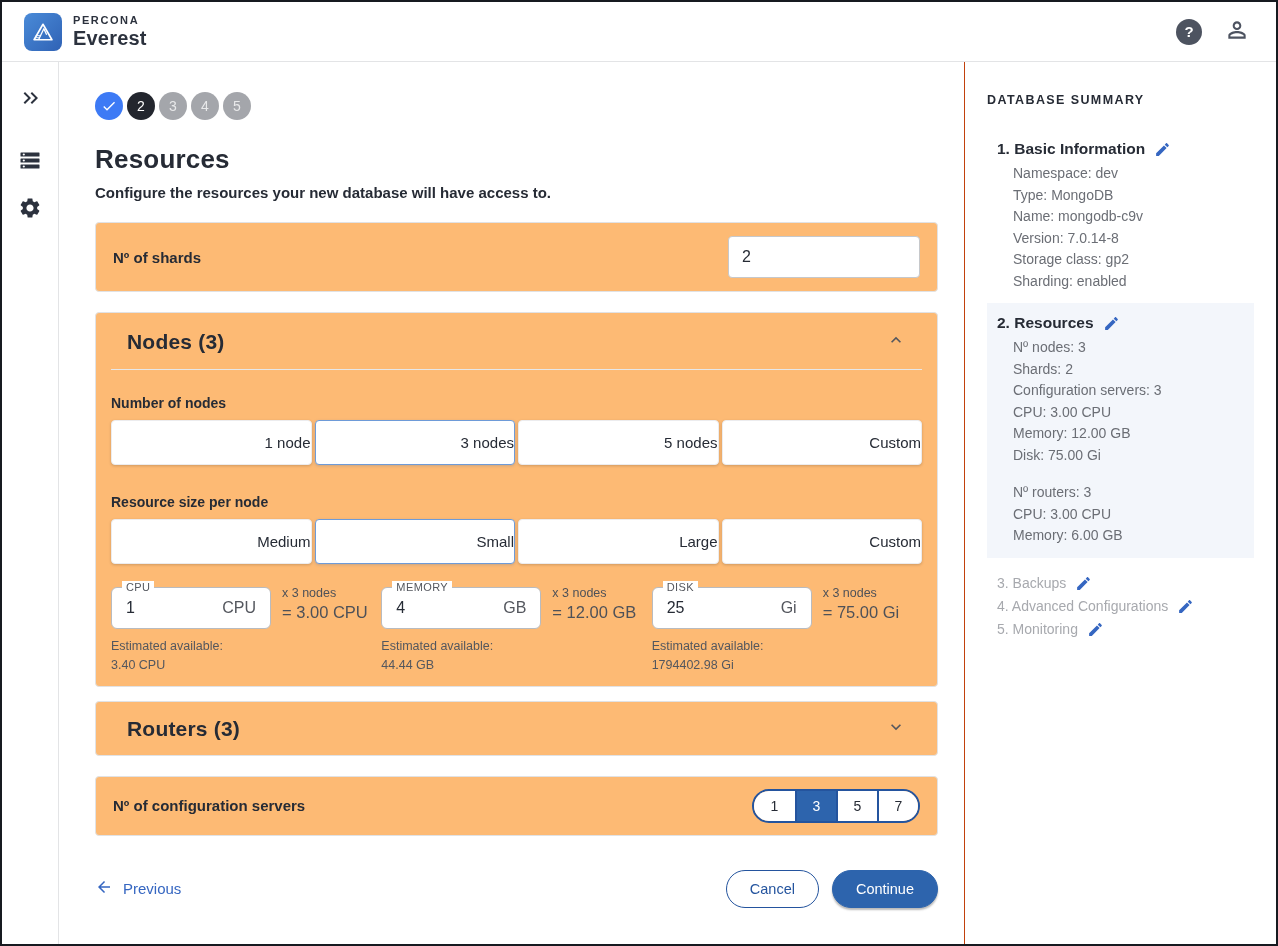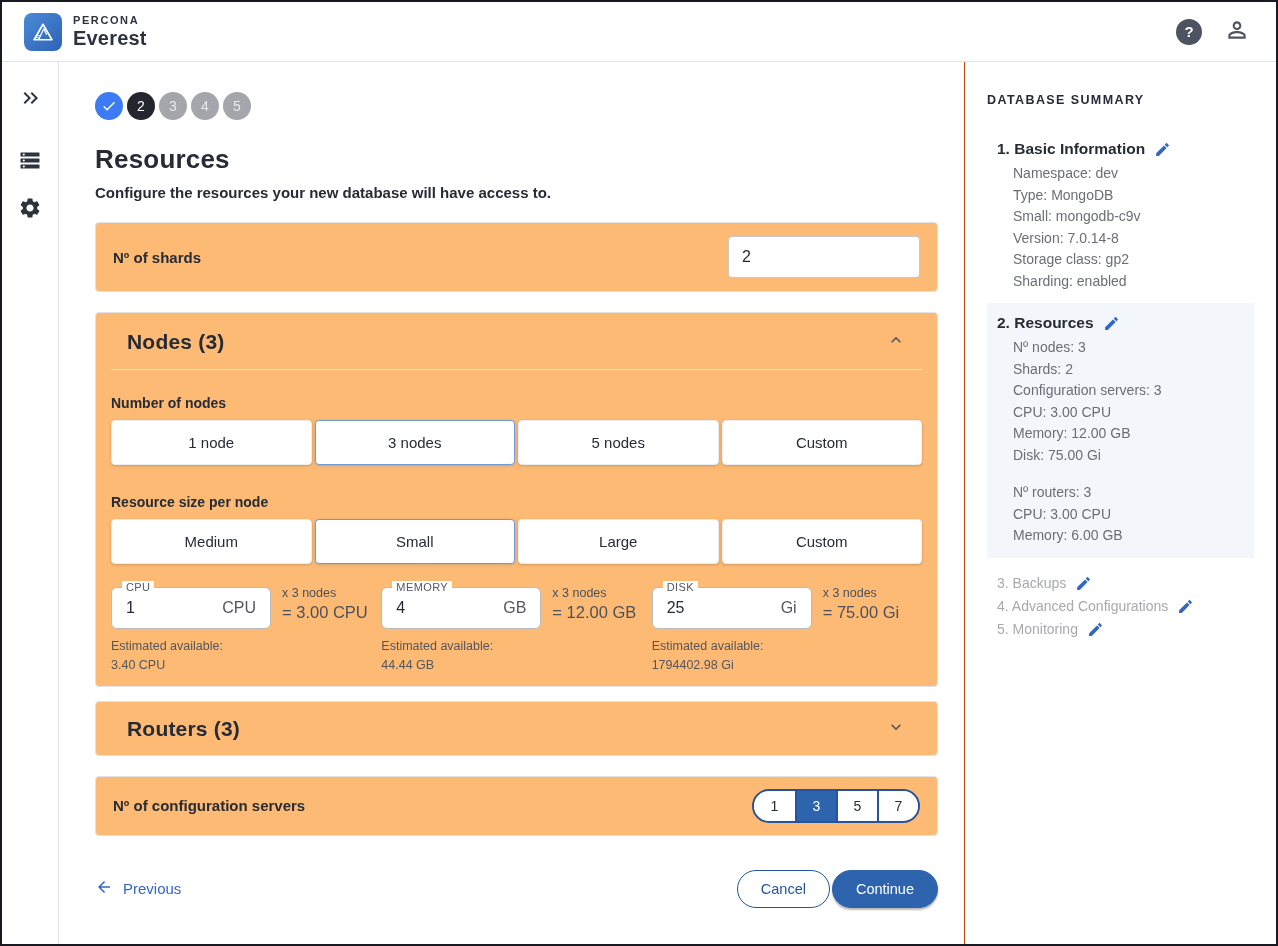--- a/index.html
+++ b/index.html
@@ -50,21 +50,21 @@
   
   .accordion { margin-top:20px; }
   .accordion-header { display:flex; align-items:center; justify-content:space-between; padding:17px 31px 15px 31px; cursor:pointer; }
   .accordion-title { font-size:21px; font-weight:700; letter-spacing:0.2px; }
   .accordion-header svg { width:20px; height:20px; fill:#54575e; }
   .accordion-divider { border-top:1px solid #e6e7e9; margin:0 15px; }
   .accordion-body { padding:25px 15px 10px 15px; }
 
   .group-label { font-size:14px; font-weight:700; margin-bottom:9px; }
   .toggle-group { display:flex; gap:3px; }
-  .toggle-btn { flex:1; height:45px; background:#fff; border:1px solid #ececee; border-radius:4px; box-shadow:0 1px 3px rgba(0,0,0,0.18); font-size:15px; color:#262b35; font-family:inherit; cursor:pointer; }
+  .toggle-btn { flex:1; height:45px; background:#fff; border:1px solid #ececee; border-radius:4px; box-shadow:0 1px 3px rgba(0,0,0,0.18); font-size:15px; color:#262b35; font-family:inherit; cursor:pointer;text-align:right; }
   .toggle-btn.selected { border:1.5px solid var(--selected-border); box-shadow:0 1px 3px rgba(46,101,177,0.25); }
   .group-spacer { height:29px; }
 
   
   .resources-row { display:flex; margin-top:23px; }
   .resource-col { width:281px; display:flex; flex-direction:column; }
   .resource-top { display:flex; align-items:center; }
   .outlined-input { position:relative; width:160px; height:42px; border:1px solid #b9bbbf; border-radius:6px; display:flex; align-items:center; justify-content:space-between; padding:0 14px; background:#fff; }
   .outlined-label { position:absolute; top:-7px; left:10px; background:#fff; padding:0 4px; font-size:11px; color:#54575e; letter-spacing:0.4px; }
   .outlined-value { border:none; outline:none; width:70px; font-size:16px; color:#262b35; font-family:inherit; }
@@ -78,21 +78,21 @@
   .config-card { margin-top:20px; padding:12px 17px; display:flex; align-items:center; justify-content:space-between; }
   .seg-group { display:flex; border:2px solid #24549e; border-radius:18px; overflow:hidden; height:34px; }
   .seg-btn { width:41px; border:none; background:#fff; font-size:14px; color:#262b35; font-family:inherit; cursor:pointer; border-left:2px solid #24549e; }
   .seg-btn:first-child { border-left:none; }
   .seg-btn.selected { background:var(--primary-blue); color:#fff; }
 
   
   .wizard-footer { margin-top:34px; display:flex; align-items:center; justify-content:space-between; }
   .previous-link { display:flex; align-items:center; gap:10px; color:var(--link-blue); font-size:15px; cursor:pointer; }
   .previous-link svg { width:18px; height:18px; fill:var(--link-blue); }
-  .footer-right { display:flex; gap:2px;align-items:flex-end; }
+  .footer-right { display:flex; gap:13px;align-items:flex-end; }
   .btn-pill { height:38px; border-radius:19px; font-size:14.5px; font-family:inherit; cursor:pointer; padding:0 23px; }
   .btn-outline { background:#fff; border:1.5px solid #24549e; color:#24549e; }
   .btn-filled { background:var(--primary-blue); border:1.5px solid var(--primary-blue); color:#fff; box-shadow:0 2px 2px rgba(0,0,0,0.28); }
 
   
   .summary { width:312px; min-width:312px; border-left:1px solid #c2410c; padding:31px 22px 0 22px; overflow:hidden; }
   .summary-title { font-size:12.5px; font-weight:700; letter-spacing:1.4px; color:#262b35; }
   .summary-sections { margin-top:22px; }
   .summary-section { padding:11px 10px; }
   .summary-section.active { background:var(--summary-highlight); }
@@ -312,21 +312,21 @@
       <span>1. Basic Information</span>
       <span class="edit-icon">
         <svg viewBox="0 0 24 24">
                   <path d="M3 17.25V21h3.75L17.81 9.94l-3.75-3.75L3 17.25zM20.71 7.04c.39-.39.39-1.02 0-1.41l-2.34-2.34c-.39-.39-1.02-.39-1.41 0l-1.83 1.83 3.75 3.75 1.83-1.83z"></path>
                 </svg>
       </span>
     </div>
     <div class="summary-items">
               <div class="summary-item">Namespace: dev</div>
               <div class="summary-item">Type: MongoDB</div>
-              <div class="summary-item">Small: mongodb-c9v</div>
+              <div class="summary-item">Name: mongodb-c9v</div>
               <div class="summary-item">Version: 7.0.14-8</div>
               <div class="summary-item">Storage class: gp2</div>
               <div class="summary-item">Sharding: enabled</div>
             </div>
   </div>
 
   <div class="summary-section active">
     <div class="summary-heading">
       <span>2. Resources</span>
       <span class="edit-icon" hidden="">

